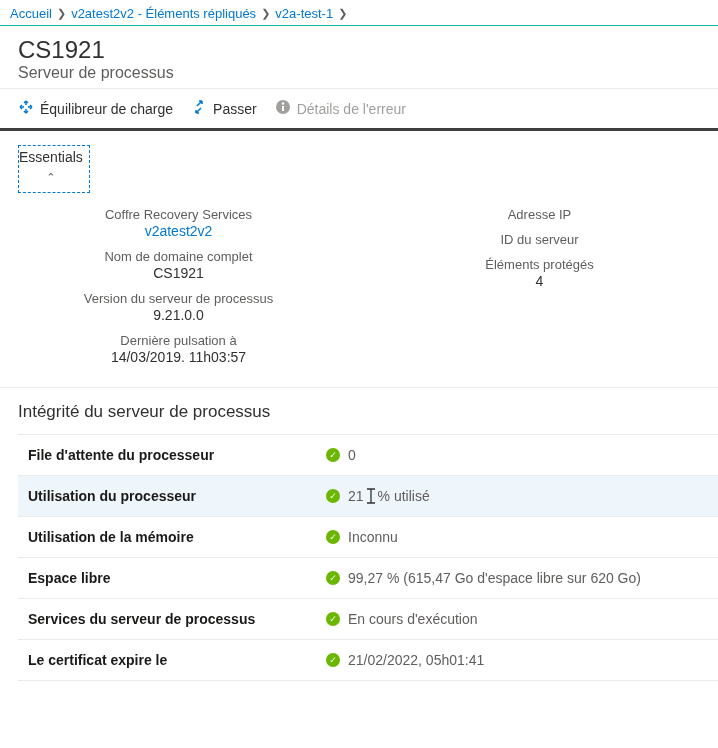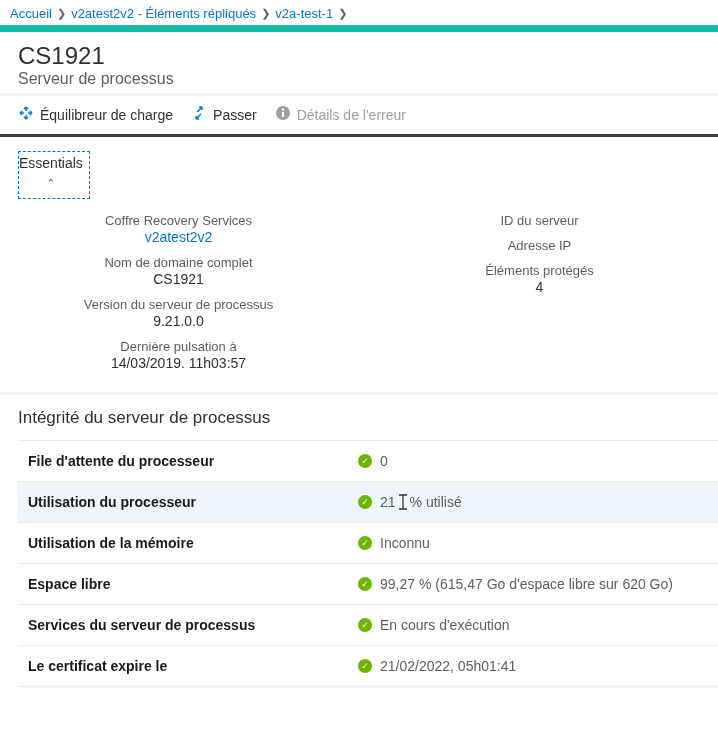--- a/index.html
+++ b/index.html
@@ -13,21 +13,21 @@
       color: #323130;
       background: #ffffff;
       width: 718px;
     }
     .breadcrumb {
       padding: 6px 10px 4px 10px;
       display: flex;
       align-items: center;
       gap: 5px;
       font-size: 13px;
-      border-bottom: 7px solid #14b8a6;
+      border-bottom: 1px solid #14b8a6;
     }
     .breadcrumb a {
       color: #0078d4;
       text-decoration: none;
     }
     .breadcrumb .sep {
       color: #605e5c;
       font-size: 11px;
     }
     .title-area {
@@ -130,21 +130,21 @@
       padding: 12px 10px;
       border-top: 1px solid #edebe9;
     }
     .health-row:last-child {
       border-bottom: 1px solid #edebe9;
     }
     .health-row.highlight {
       background: #eef5fb;
     }
     .health-label {
-      width: 330px;
+      width: 298px;
       font-weight: 600;
       font-size: 14px;
       color: #1b1a19;
     }
     .health-value {
       display: flex;
       align-items: center;
       gap: 8px;
       font-size: 14px;
       color: #605e5c;
@@ -235,25 +235,25 @@
         <div class="prop-label">Version du serveur de processus</div>
         <div class="prop-value">9.21.0.0</div>
       </div>
       <div class="prop-item">
         <div class="prop-label">Dernière pulsation à</div>
         <div class="prop-value">14/03/2019. 11h03:57</div>
       </div>
     </div>
     <div class="props-col">
       <div class="prop-item">
+        <div class="prop-label">Adresse IP</div>
+        <div class="prop-value"></div>
+      </div>
+      <div class="prop-item">
         <div class="prop-label">ID du serveur</div>
-        <div class="prop-value"></div>
-      </div>
-      <div class="prop-item">
-        <div class="prop-label">Adresse IP</div>
         <div class="prop-value"></div>
       </div>
       <div class="prop-item">
         <div class="prop-label">Éléments protégés</div>
         <div class="prop-value">4</div>
       </div>
     </div>
   </div>
 </div>
 

